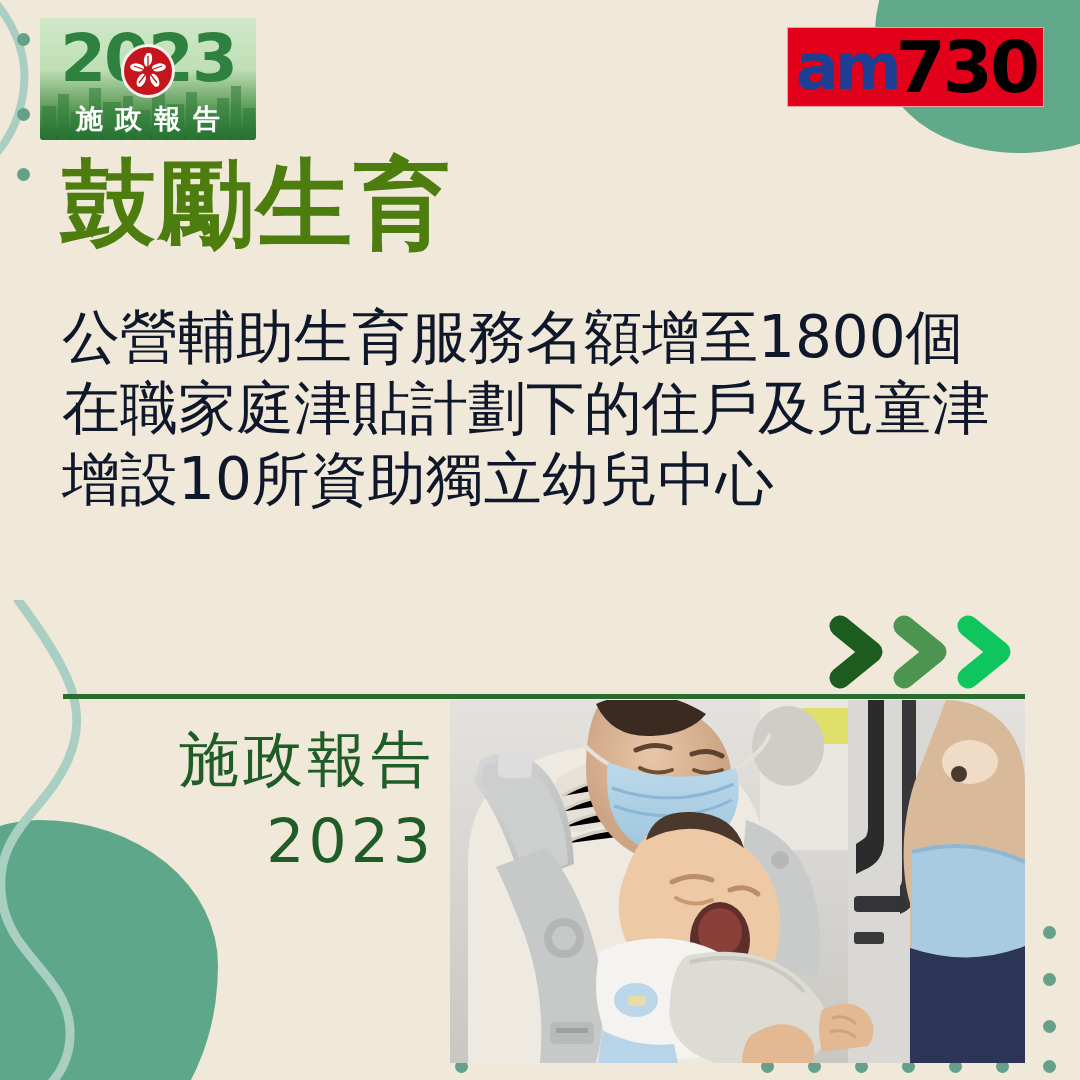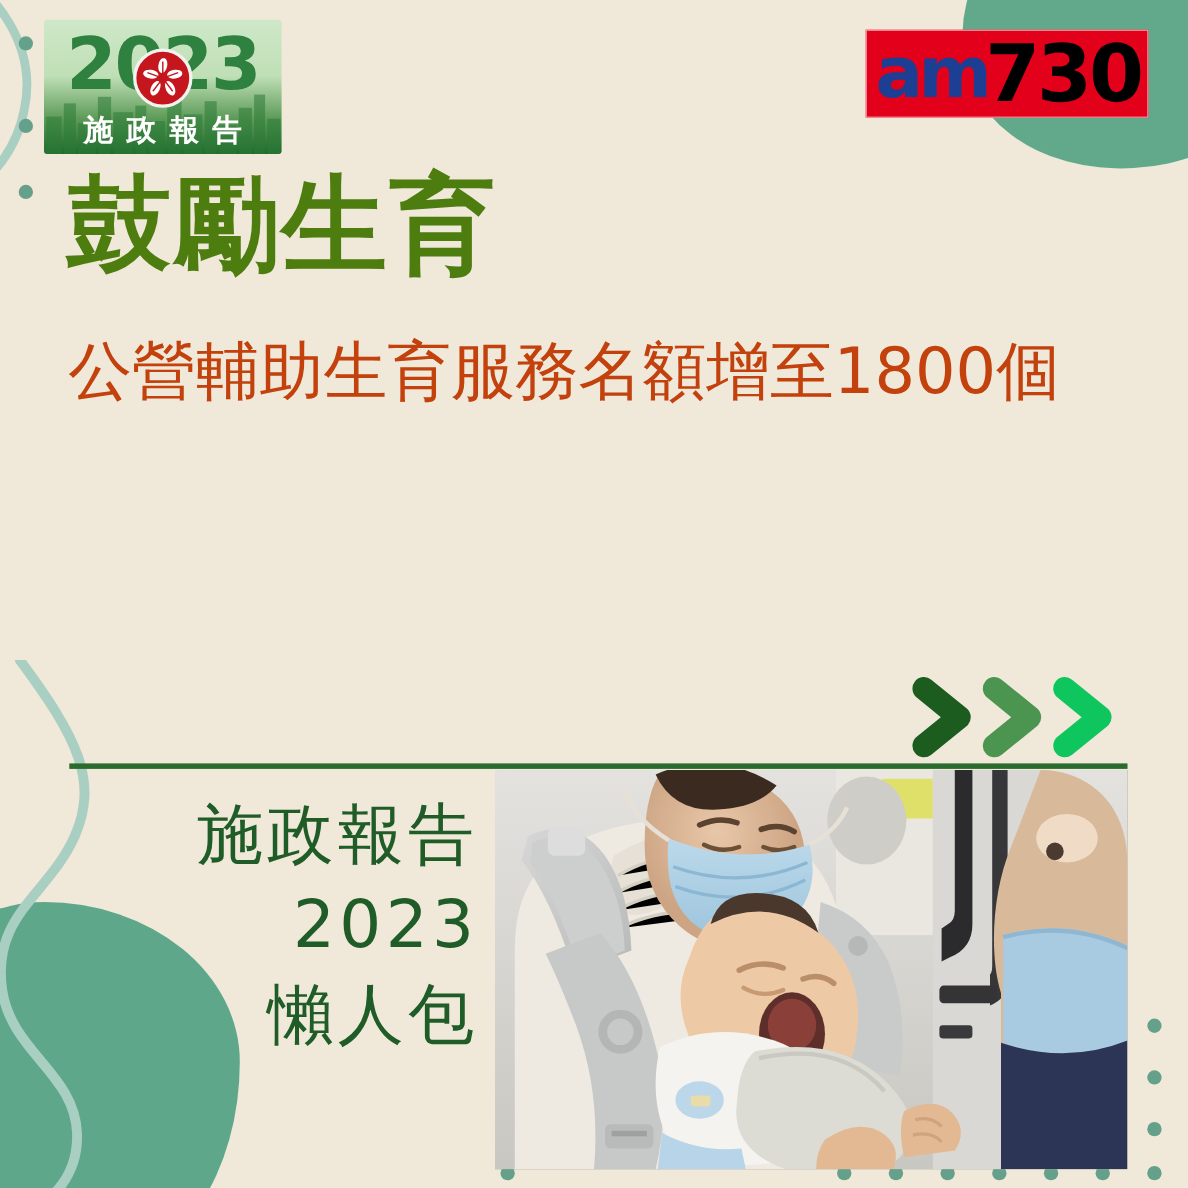--- a/index.html
+++ b/index.html
@@ -73,21 +73,21 @@
 
   
   .headline{
     position:absolute;left:60px;top:152px;
     font-size:96px;line-height:104px;font-weight:bold;color:#4d7c0f;
     letter-spacing:2px;
     font-family:"DejaVu Sans","Liberation Sans",sans-serif;
   }
   .bullets{
     position:absolute;left:62px;top:302px;width:980px;
-    color:#c2410c;font-size:58px;line-height:71px;letter-spacing:0px;
+    color:#0f172a;font-size:58px;line-height:71px;letter-spacing:0px;
     font-family:"DejaVu Sans","Liberation Sans",sans-serif;
   }
   .bullets div{white-space:nowrap;}
 
   
   .chevrons{position:absolute;left:828px;top:614px;width:200px;height:76px;}
 
   
   .divider{
     position:absolute;left:63px;top:694px;width:962px;height:5px;background:#2a6b2e;
@@ -183,36 +183,37 @@
 
   <div class="am730">
     <span class="am">am</span>
     <span class="n730">730</span>
   </div>
 
   <div class="headline">鼓勵生育</div>
 
   <div class="bullets">
     <div>公營輔助生育服務名額增至1800個</div>
+    <div>在職家庭津貼計劃下的住戶及兒童津</div>
+    <div>增設10所資助獨立幼兒中心</div>
   </div>
 
   <svg class="chevrons" viewBox="0 0 200 76">
     <g fill="none" stroke-width="21" stroke-linecap="round" stroke-linejoin="round">
       <polyline points="12,12 44,38 12,64" stroke="#1d5c1f"></polyline>
       <polyline points="76,12 108,38 76,64" stroke="#4b9550"></polyline>
       <polyline points="140,12 172,38 140,64" stroke="#0ec65d"></polyline>
     </g>
   </svg>
 
   <div class="divider"></div>
 
   <div class="footer-text">
     <div>施政報告</div>
     <div>2023</div>
-    <div>懶人包</div>
   </div>
 
   <div class="photo">
     <svg width="575" height="363" viewBox="0 0 575 363">
       <defs>
         <linearGradient id="bgq" x1="0" y1="0" x2="0" y2="1">
           <stop offset="0" stop-color="#e3e2de"></stop>
             <stop offset="1" stop-color="#c9c7c2"></stop>
         </linearGradient>
         <radialGradient id="skin" cx="45%" cy="35%">

